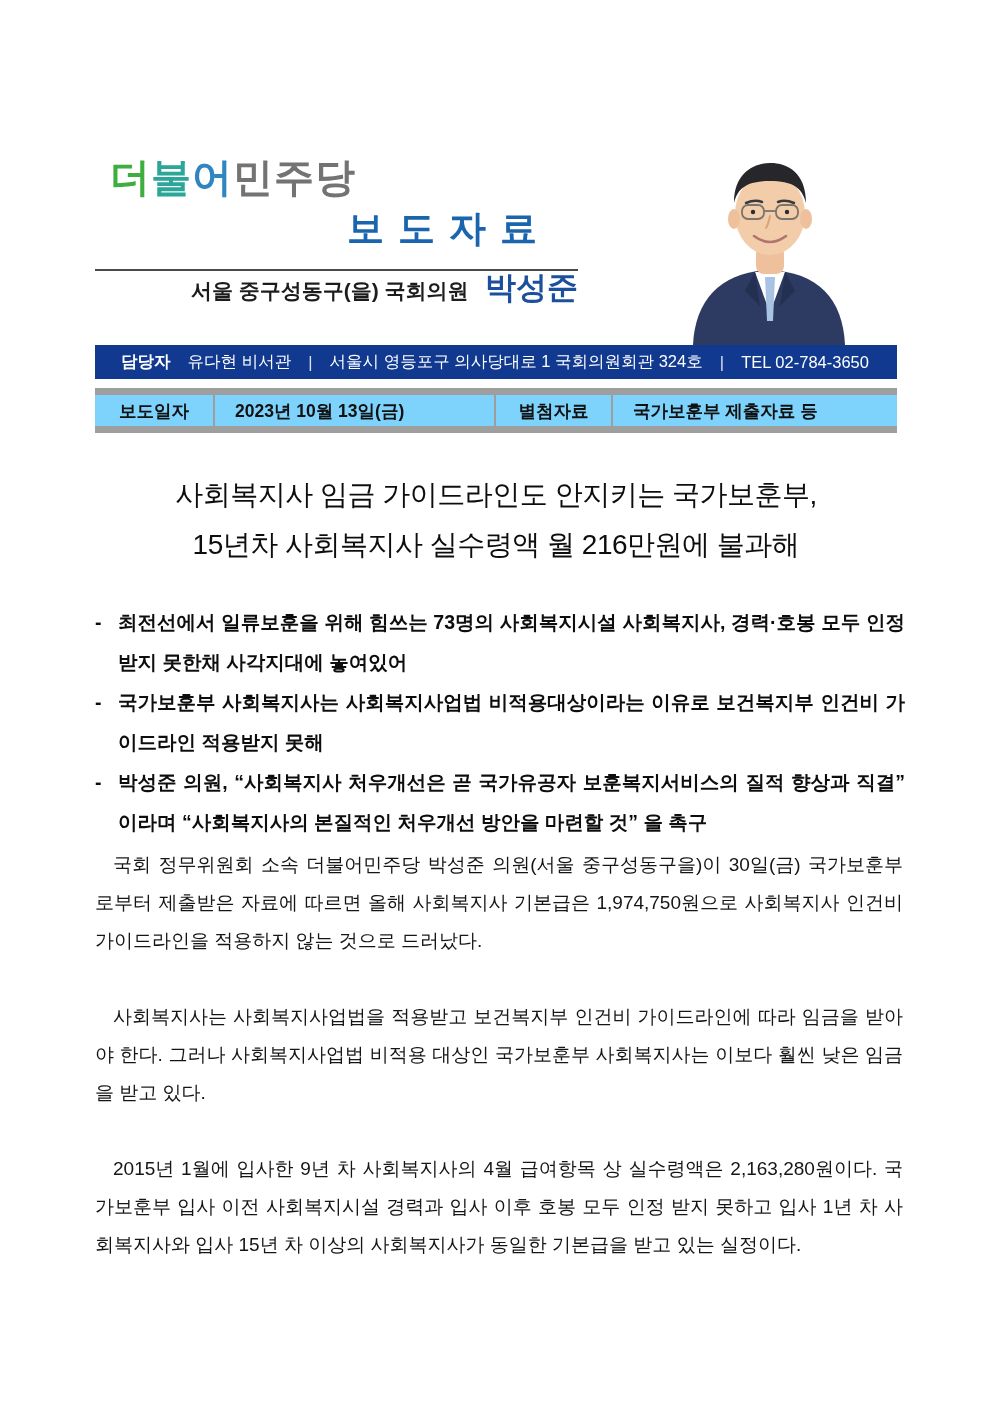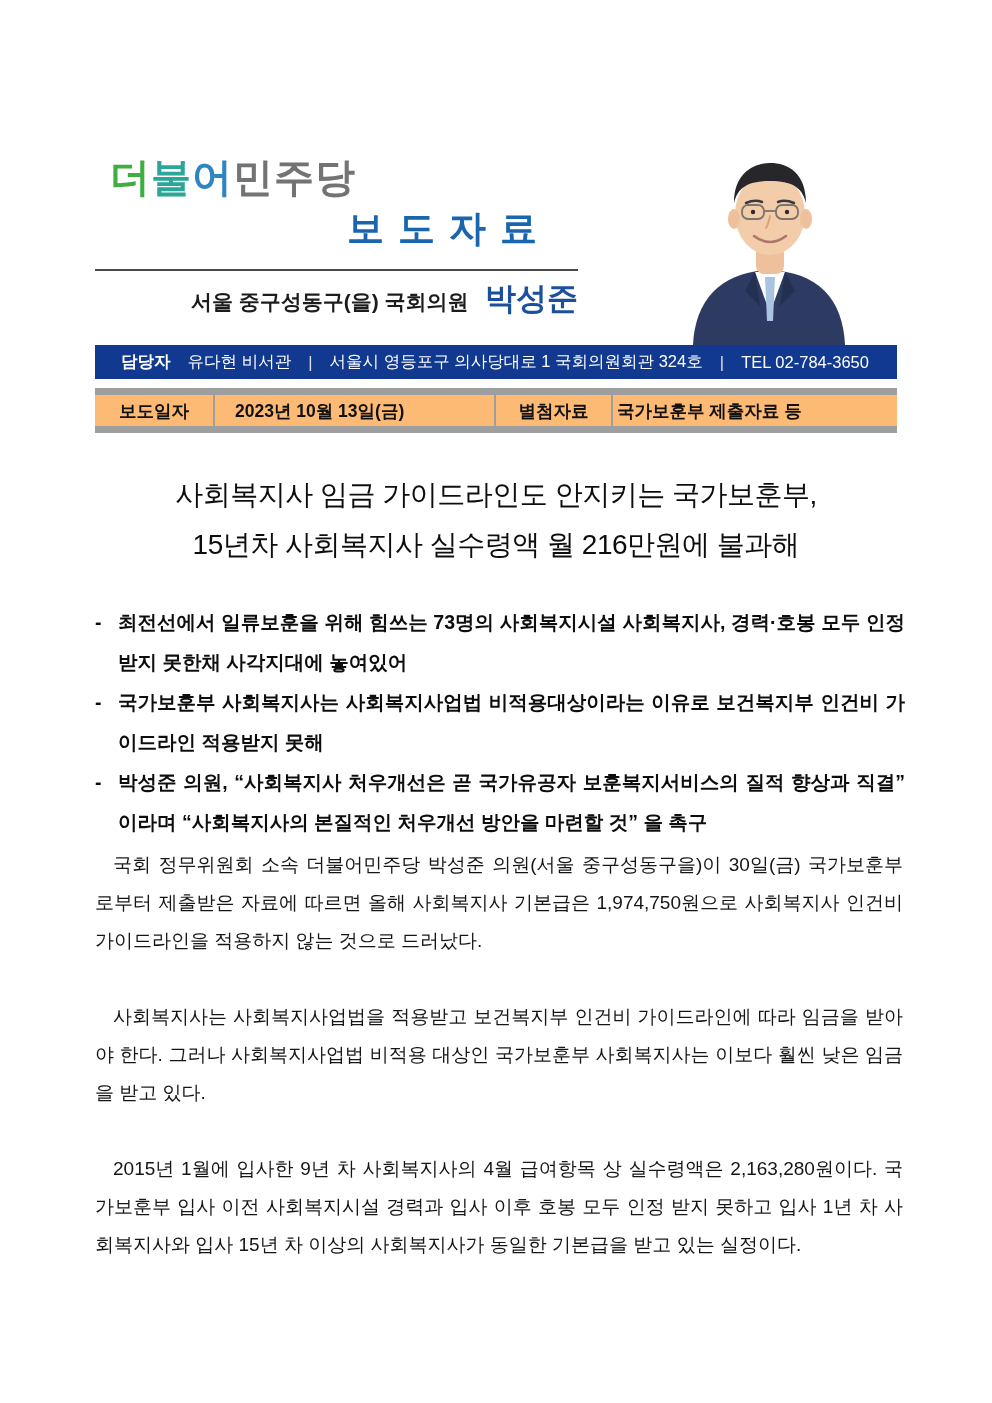--- a/index.html
+++ b/index.html
@@ -18,21 +18,21 @@
   .press-title {
     position:absolute; left:347px; top:204px;
     font-size:37px; font-weight:800; letter-spacing:14px;
     color:var(--brand-blue); white-space:nowrap;
   }
   .header-rule {
     position:absolute; left:95px; top:269px; width:483px; height:2px;
     background:#4a4a4a;
   }
   .subheader {
-    position:absolute; left:95px; top:278px; width:483px;
+    position:absolute; left:95px; top:267px; width:483px;
     text-align:right; white-space:nowrap;
   }
   .subheader .district { font-size:21px; color:#1c1c1c; font-weight:600; }
   .subheader .member   { font-size:31px; font-weight:900; color:var(--name-blue); margin-left:12px; }
 
   .portrait {
     position:absolute; left:648px; top:141px; width:243px; height:204px;
   }
   .portrait svg { width:100%; height:100%; display:block; }
 
@@ -44,27 +44,27 @@
     padding:0 28px 0 26px; font-size:16.5px; white-space:nowrap; overflow:hidden;
   }
   .contact-bar .role { font-weight:800; }
   .contact-bar .sep  { opacity:.85; font-weight:300; }
 
   
   .info-table {
     position:absolute; left:95px; top:388px; width:802px; height:45px;
     border-top:7px solid var(--table-gray); border-bottom:7px solid var(--table-gray);
     display:flex; align-items:stretch;
-    font-size:17.5px; font-weight:700; color:#111111; background:#fdba74;
+    font-size:17.5px; font-weight:700; color:#111111; background:#7dd3fc;
   }
   .info-table .cell { display:flex; align-items:center; }
   .info-table .c1 { width:120px; justify-content:center; border-right:2px solid var(--table-gray); }
   .info-table .c2 { width:281px; padding-left:20px; border-right:2px solid var(--table-gray); }
   .info-table .c3 { width:117px; justify-content:center; border-right:2px solid var(--table-gray); }
-  .info-table .c4 { flex:1; padding-left:4px; }
+  .info-table .c4 { flex:1; padding-left:20px; }
 
   
   .headline {
     position:absolute; left:95px; top:470px; width:802px;
     text-align:center; font-weight:400; font-size:28px; line-height:50px;
     color:#0d0d0d; letter-spacing:-0.5px;
   }
 
   
   .summary {

